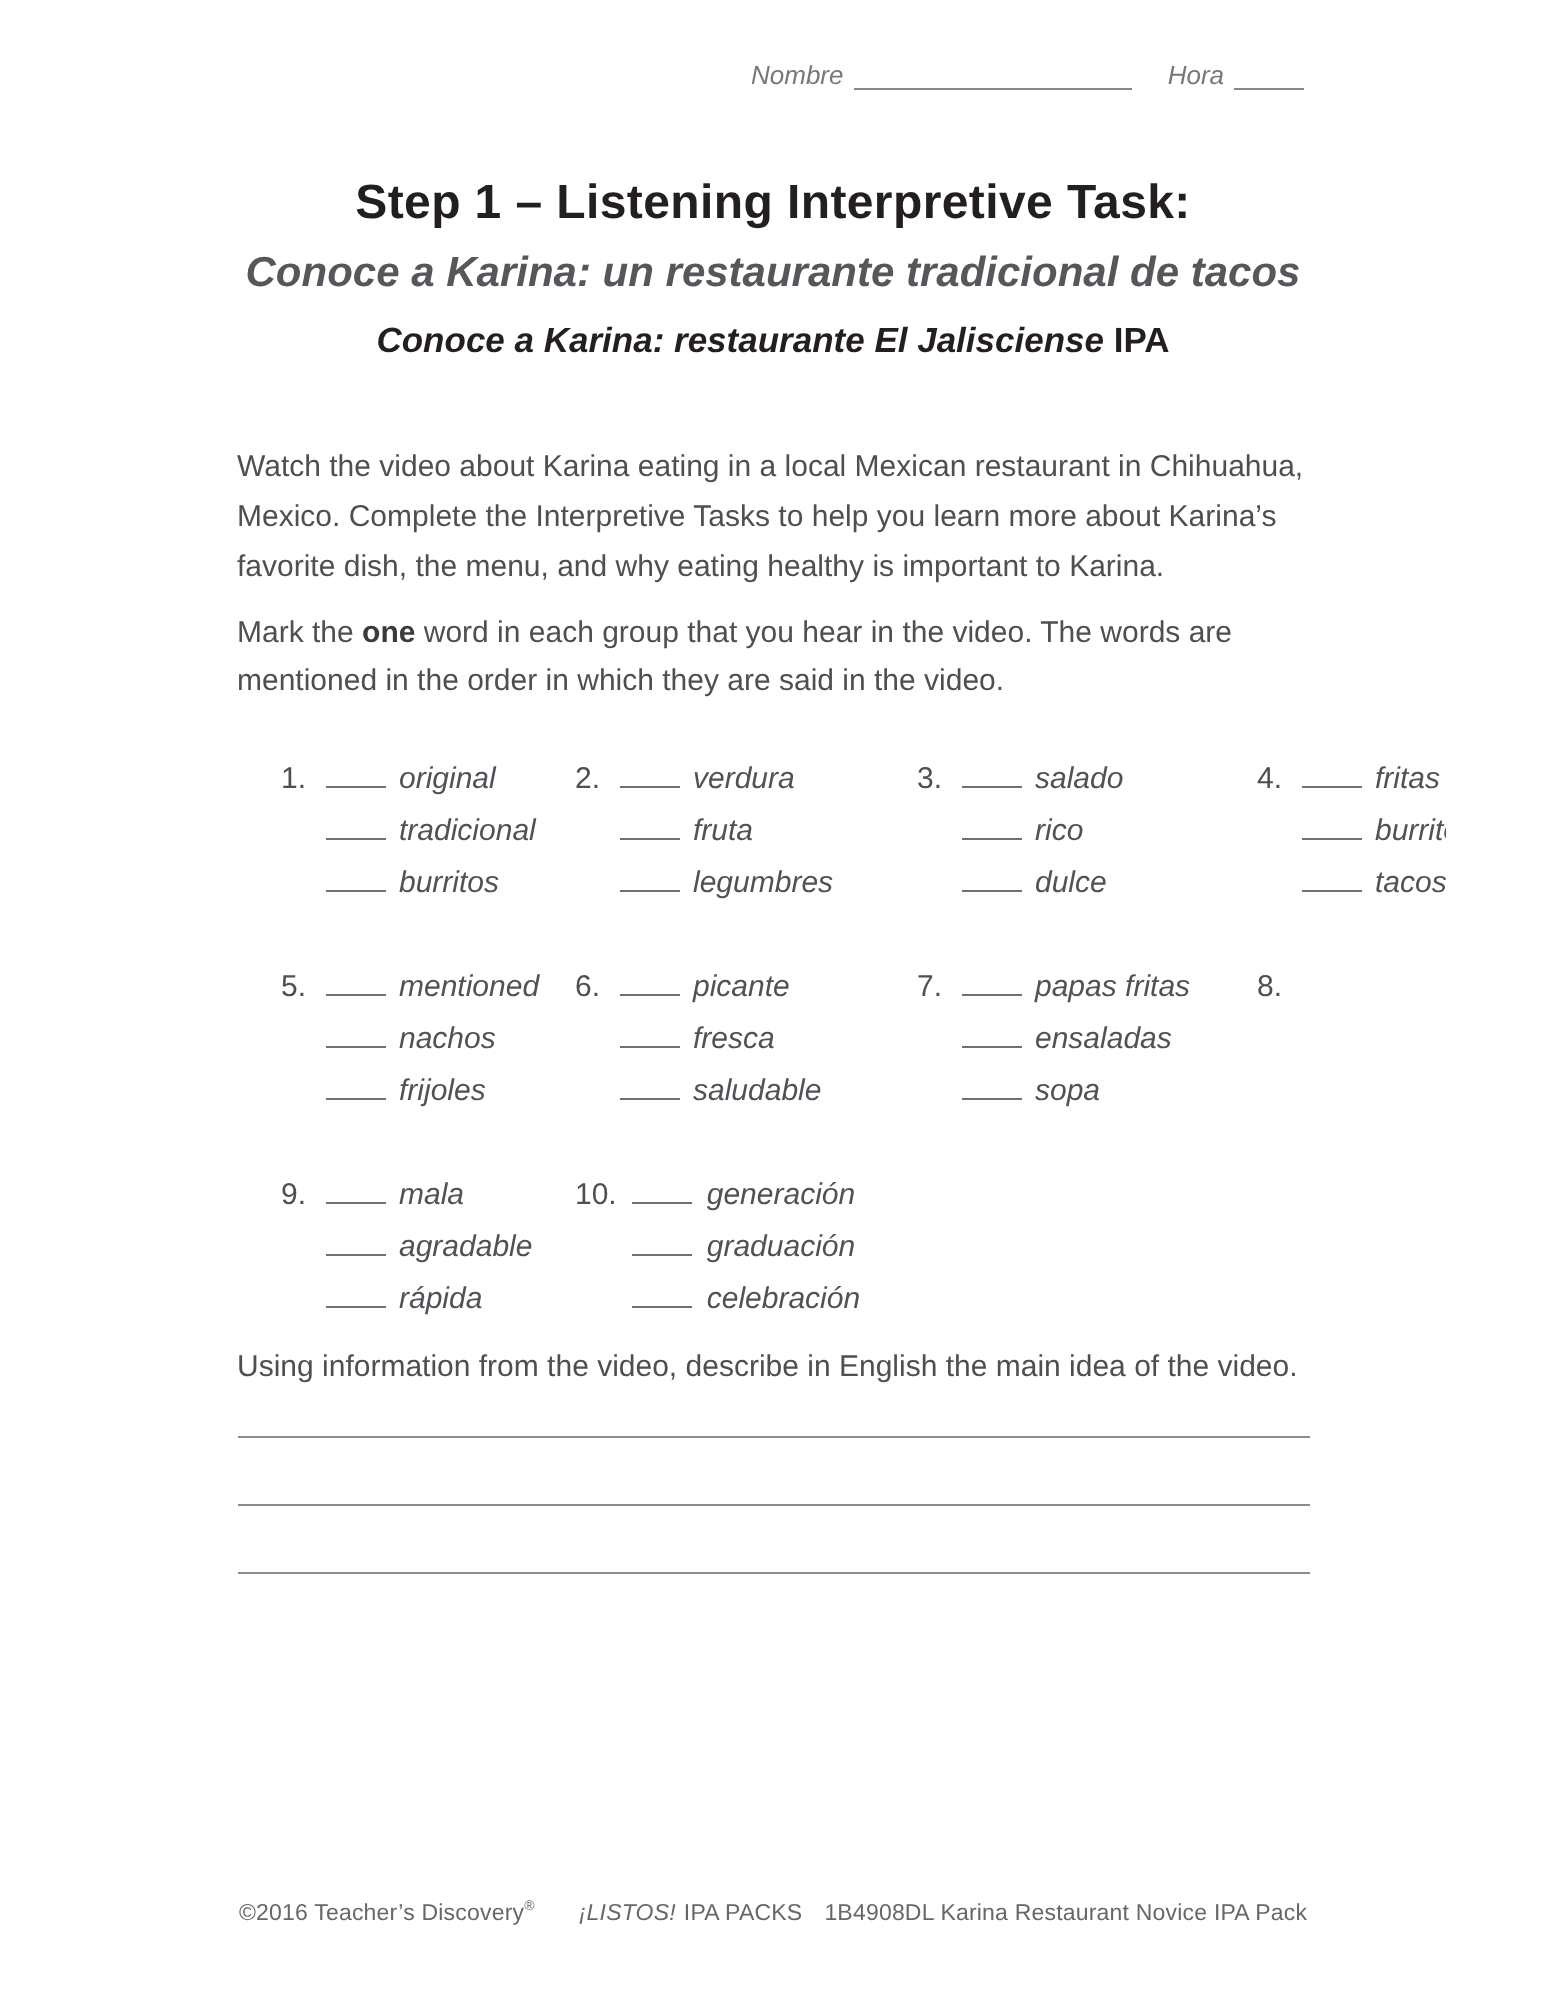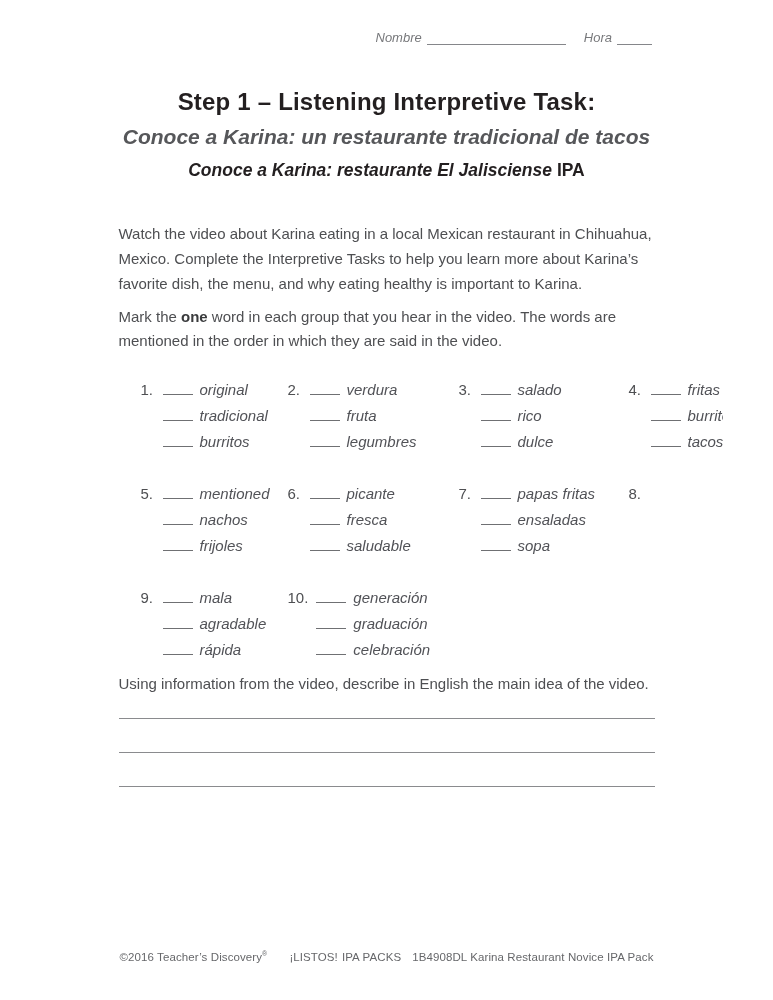--- a/index.html
+++ b/index.html
@@ -70,21 +70,21 @@
   .wl-1 { height:22px; }
   .wl-2, .wl-3 { height:33px; }
 
   
   .footer {
     position:absolute; left:0; right:0; top:950px;
     display:flex; justify-content:center; align-items:baseline;
     font-size:11.5px; color:#66676a; letter-spacing:.1px;
   }
   .footer .reg { font-size:7px; vertical-align:super; }
-  .footer .f2 { margin-left:22px; }
+  .footer .f2 { font-style:italic; margin-left:22px; }
   .footer .f3 { margin-left:4px; }
   .footer .f4 { margin-left:11px; }
 </style>
 </head>
 <body>
 
 <div class="page">
 
   <div class="nh-row">
     <span>Nombre</span>

